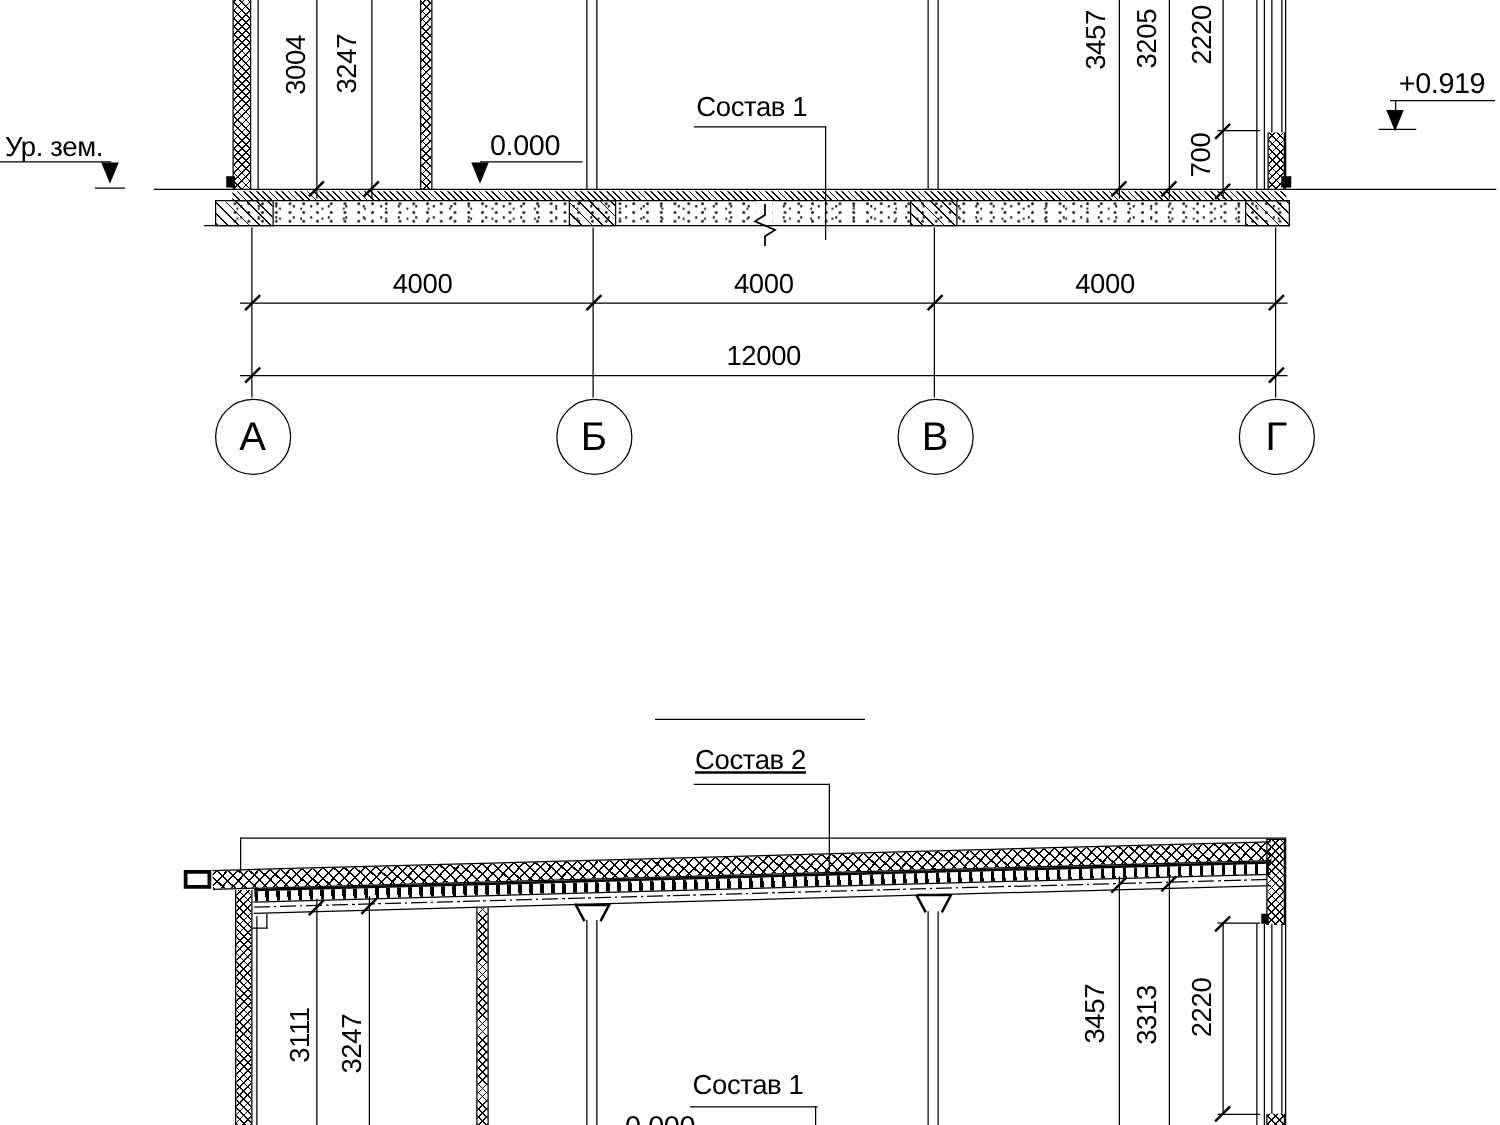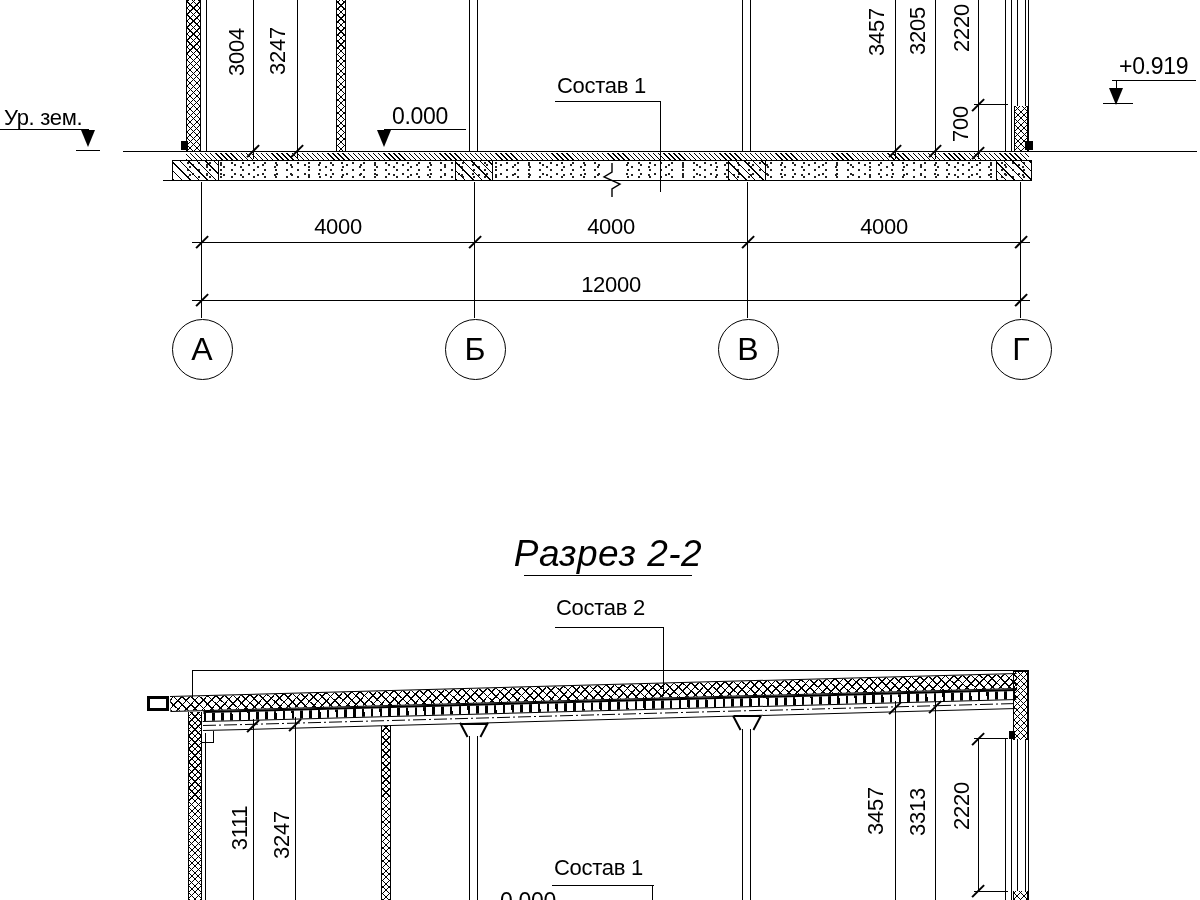--- a/index.html
+++ b/index.html
@@ -165,26 +165,25 @@
         <span>Б</span>
       </div>
     <div class="axis-circle" style="left:717.5px;top:319px;">
         <span>В</span>
       </div>
     <div class="axis-circle" style="left:990.5px;top:319px;">
         <span>Г</span>
       </div>
   </div>
 
-  <div id="title" style="left:608px;top:533px;">Разрез 2-2</div>
   <div class="hl" style="left:524px;top:574.5px;width:168px;height:1.7px;"></div>
 
   <div>
 
-    <div class="lbl" style="left:556px;top:597px;">Состав 2</div>
+    <div class="lbl" style="left:556px;top:597px;text-decoration:underline;">Состав 2</div>
     <div class="hl" style="left:555px;top:626.5px;width:109px;"></div>
     <div class="vl" style="left:663px;top:626.5px;height:69px;"></div>
 
     <div class="hl" style="left:192px;top:669.5px;width:837px;"></div>
     <div class="vl" style="left:192px;top:669.5px;height:28px;"></div>
 
     <div class="abs" style="left:147px;top:696px;width:16px;height:9px;border:3.5px solid #000;background:#fff;"></div>
 
     <div id="roof-group">
       <div class="roof-x xhatch-big"></div>

